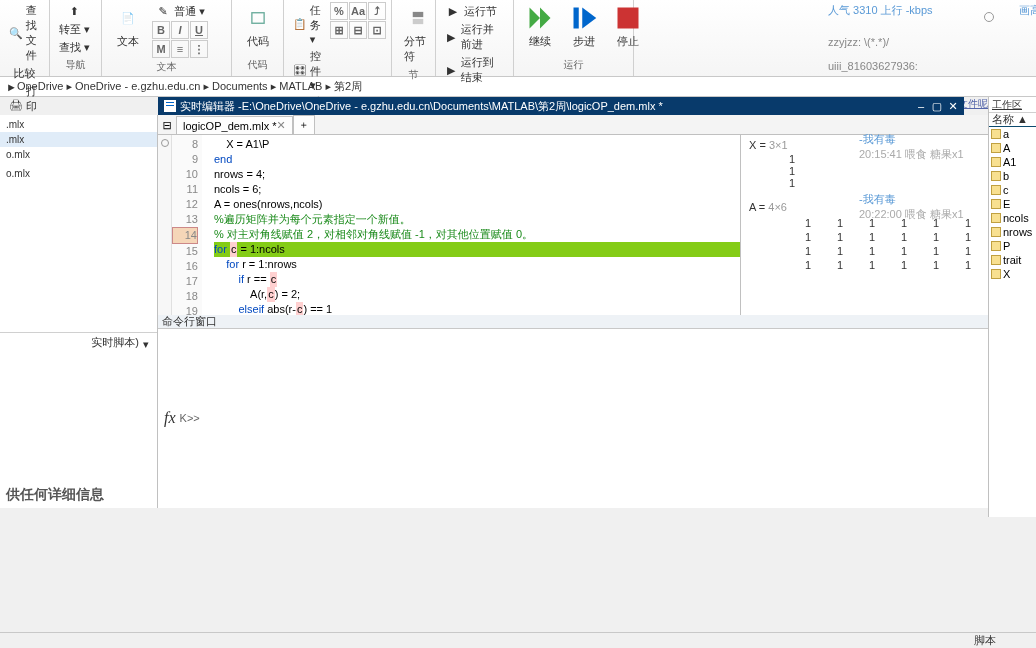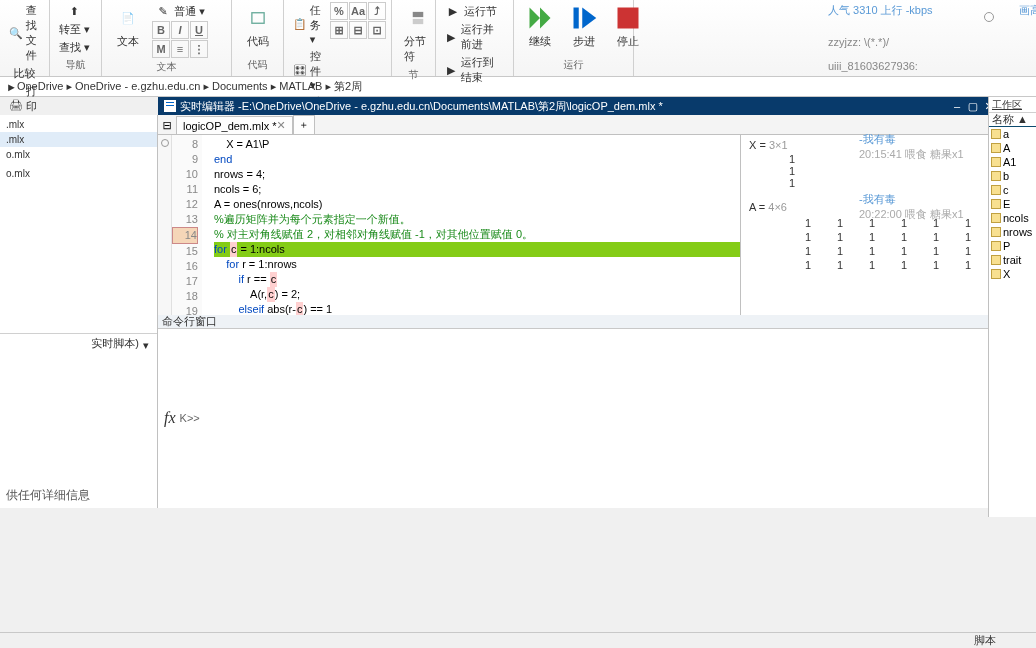--- a/index.html
+++ b/index.html
@@ -30,21 +30,21 @@
 .right-stats .blue { color: #5999d6; }
 .right-stats .dot { position:absolute; left:160px; top:10px; width:10px;height:10px; border:1px solid #999; border-radius:50%; }
 
 .main-row { display:flex; height: 393px; }
 .left-pane { width: 158px; background: #fff; border-right: 1px solid #c0c0c0; display:flex; flex-direction:column; }
 .file-list { flex:1; padding: 2px 0; }
 .file-item { padding: 2px 6px; font-size: 10px; color:#333; cursor:pointer; }
 .file-item.sel { background:#e0ecf8; }
 .left-footer { padding: 2px 4px; font-size:10px; color:#333; border-top:1px solid #d0d0d0; display:flex; align-items:center; justify-content:flex-end; gap:4px; }
 .left-footer .drop { width:10px;height:10px; }
-.left-bottom-text { padding: 4px 6px; font-size:12px; color:#555; }
+.left-bottom-text { padding: 4px 6px; font-size:14px; color:#555;font-weight:bold; }
 
 .editor-pane { flex:1; display:flex; flex-direction:column; background:#fff; }
 .tab-row { height: 20px; display:flex; align-items:flex-end; background:#f4f4f4; border-bottom:1px solid #c0c0c0; padding-left:18px; position:relative; }
 .tab-row .collapse-btn { position:absolute; left:2px; top:3px; width:14px;height:14px; display:flex;align-items:center;justify-content:center; cursor:pointer; }
 .tab { display:flex; align-items:center; gap:0; padding: 2px 6px; background:#fdfdfd; border:1px solid #c0c0c0; border-bottom:none; font-size:10px; cursor:pointer; }
 .tab .close { color:#888; cursor:pointer; }
 .tab.plus { width:22px; justify-content:center; }
 
 .code-area { flex:1; display:flex; overflow:hidden; position:relative; }
 .gutter-bar { width:14px; background:#f7f7f7; border-right:1px solid #e0e0e0; }
@@ -263,21 +263,21 @@
   </div>
 </div>
 
 <div class="breadcrumb">
   <span>►</span>
   <span id="bc-body">  OneDrive  ▸  OneDrive - e.gzhu.edu.cn  ▸  Documents  ▸  MATLAB  ▸  第2周</span>
 </div>
 
 <div style="position:absolute; top:97px; right:48px; color:#56a; font-size:10px; text-decoration:underline">变值: lynora怎么打开错误的那个文件呢</div>
 
-<div style="margin-left:158px; margin-right:36px">
+<div style="margin-left:158px; margin-right:72px">
 <div class="titlebar">
   <span class="doc-icon"><svg viewBox="0 0 12 12">
           <rect width="12" height="12" fill="#fff"></rect>
           <rect x="2" y="2" width="8" height="1" fill="#06c"></rect>
           <rect x="2" y="5" width="8" height="1" fill="#06c"></rect>
         </svg></span>
   <span>实时编辑器 - </span>
   <span>E:\OneDrive\OneDrive - e.gzhu.edu.cn\Documents\MATLAB\第2周\logicOP_dem.mlx *</span>
   <div class="titlebar-controls">
     <span class="tb-ctrl">‒</span>

